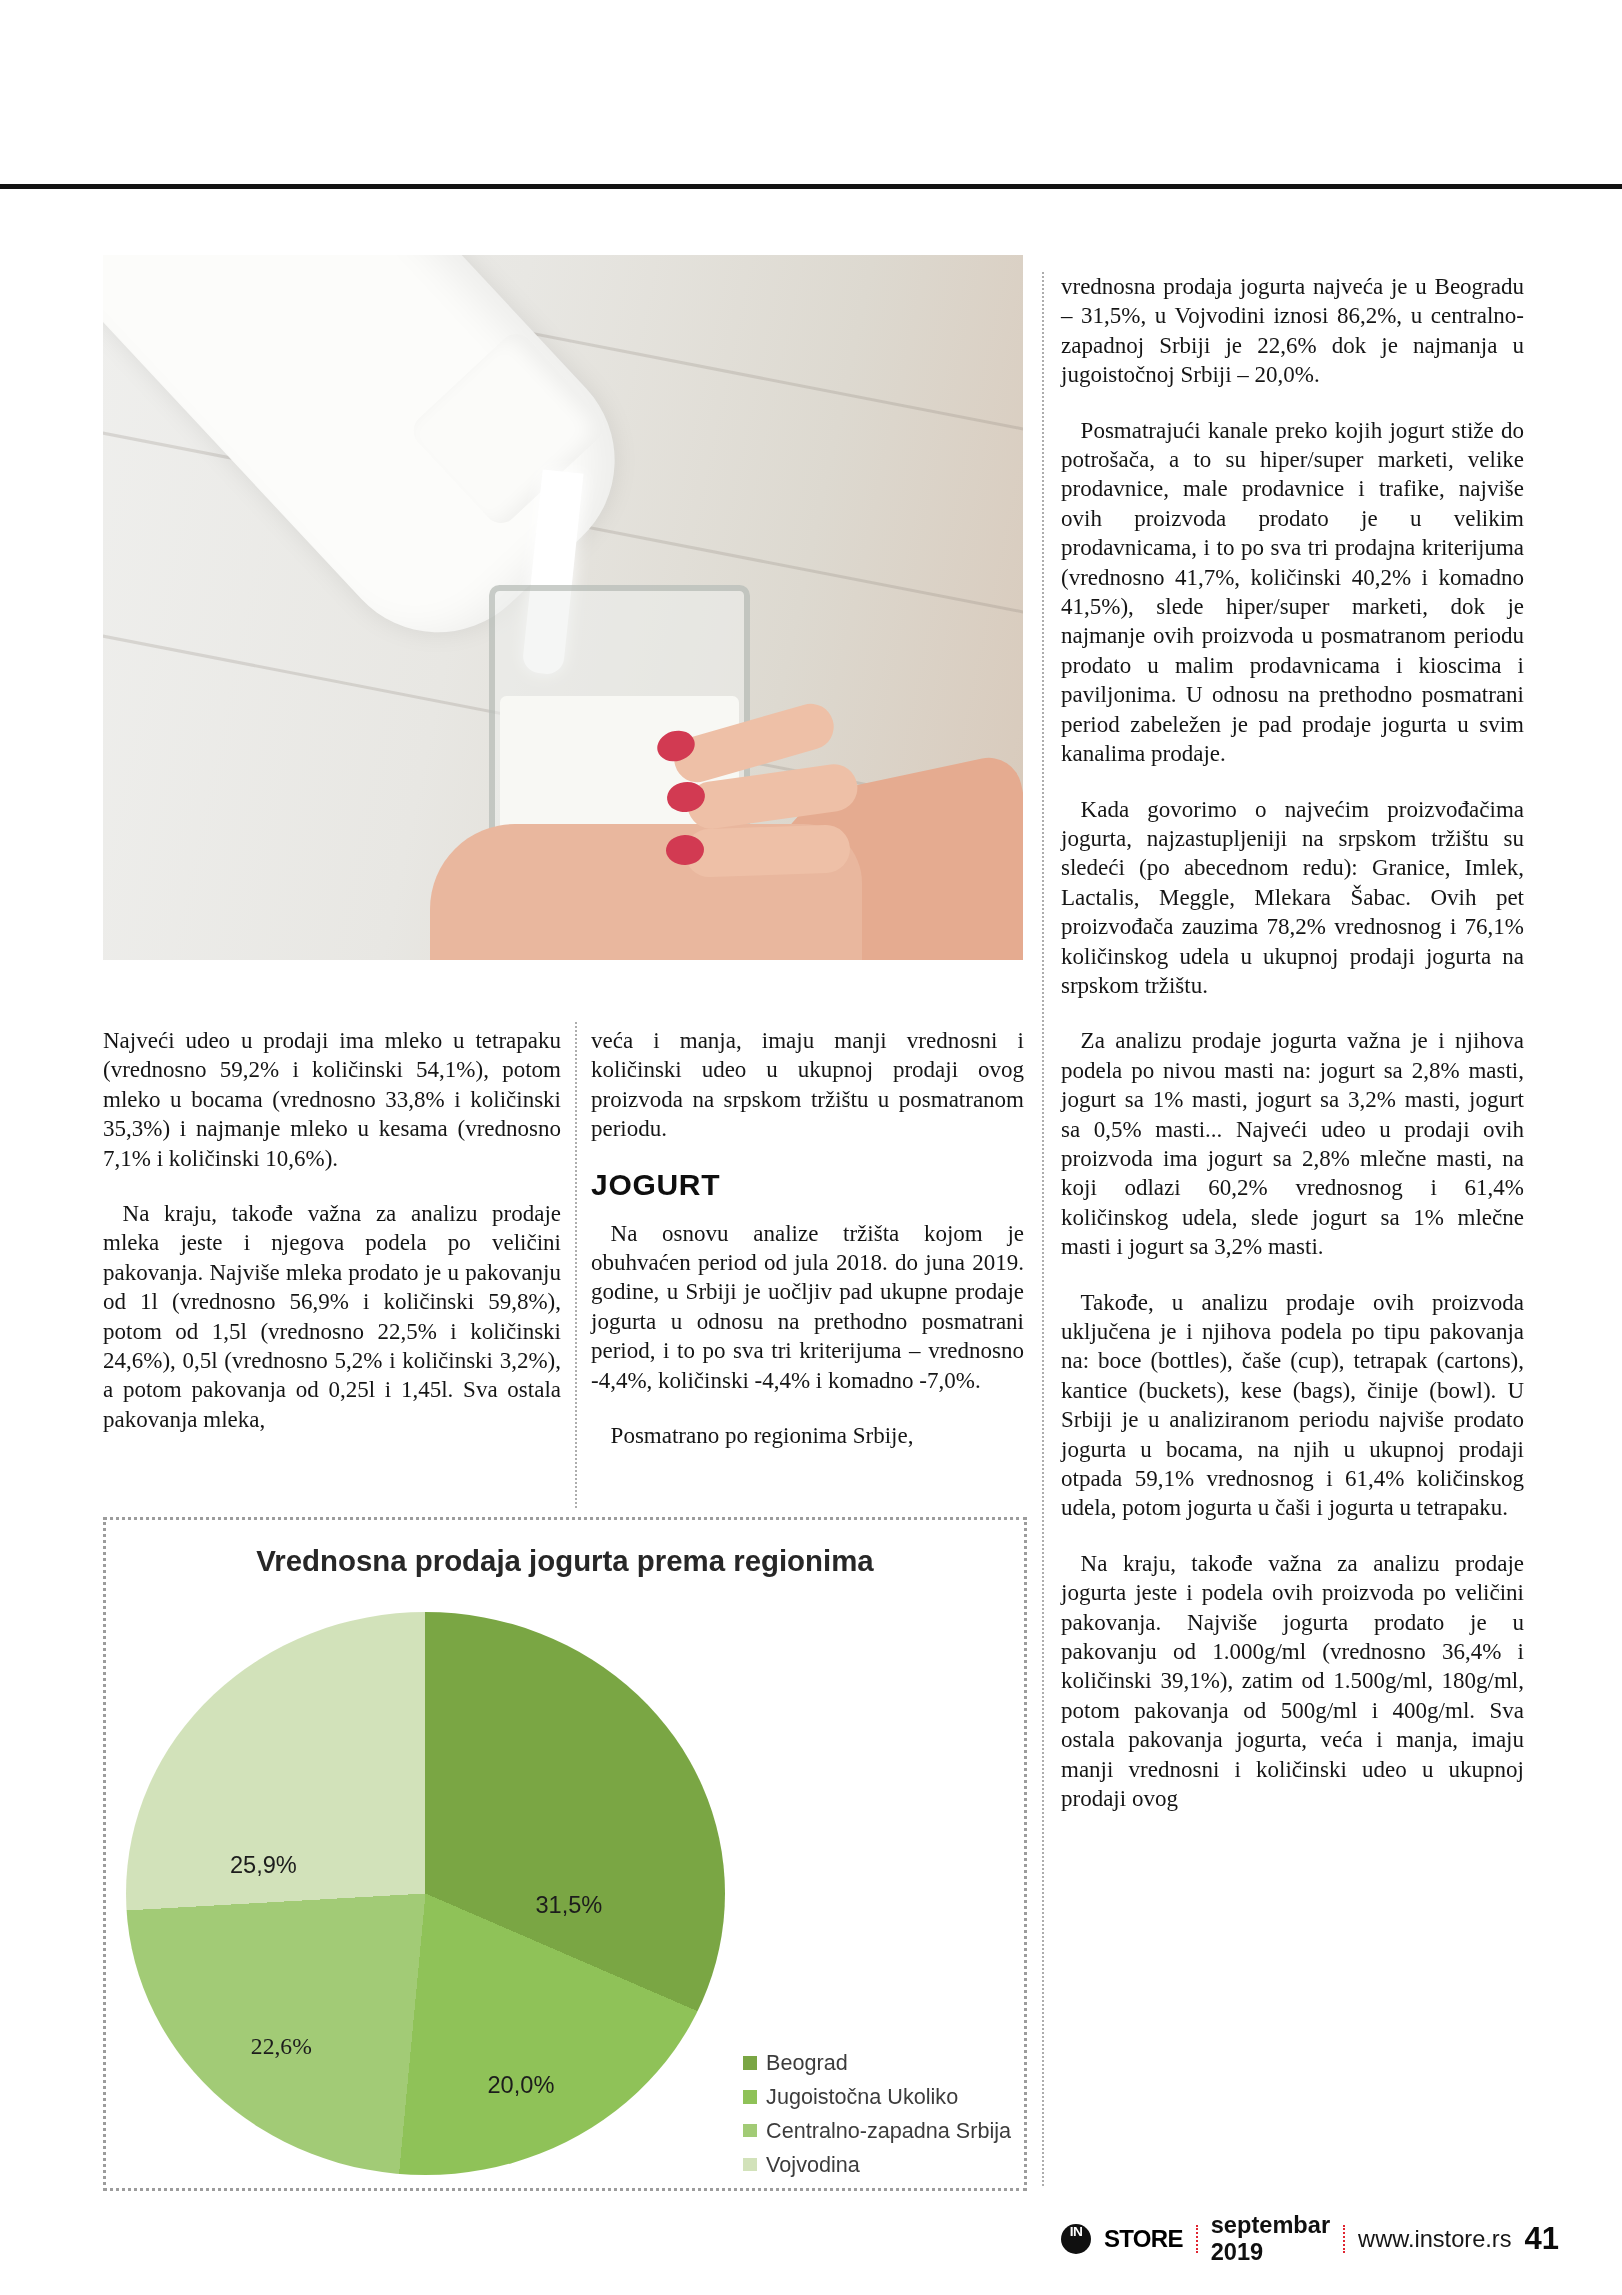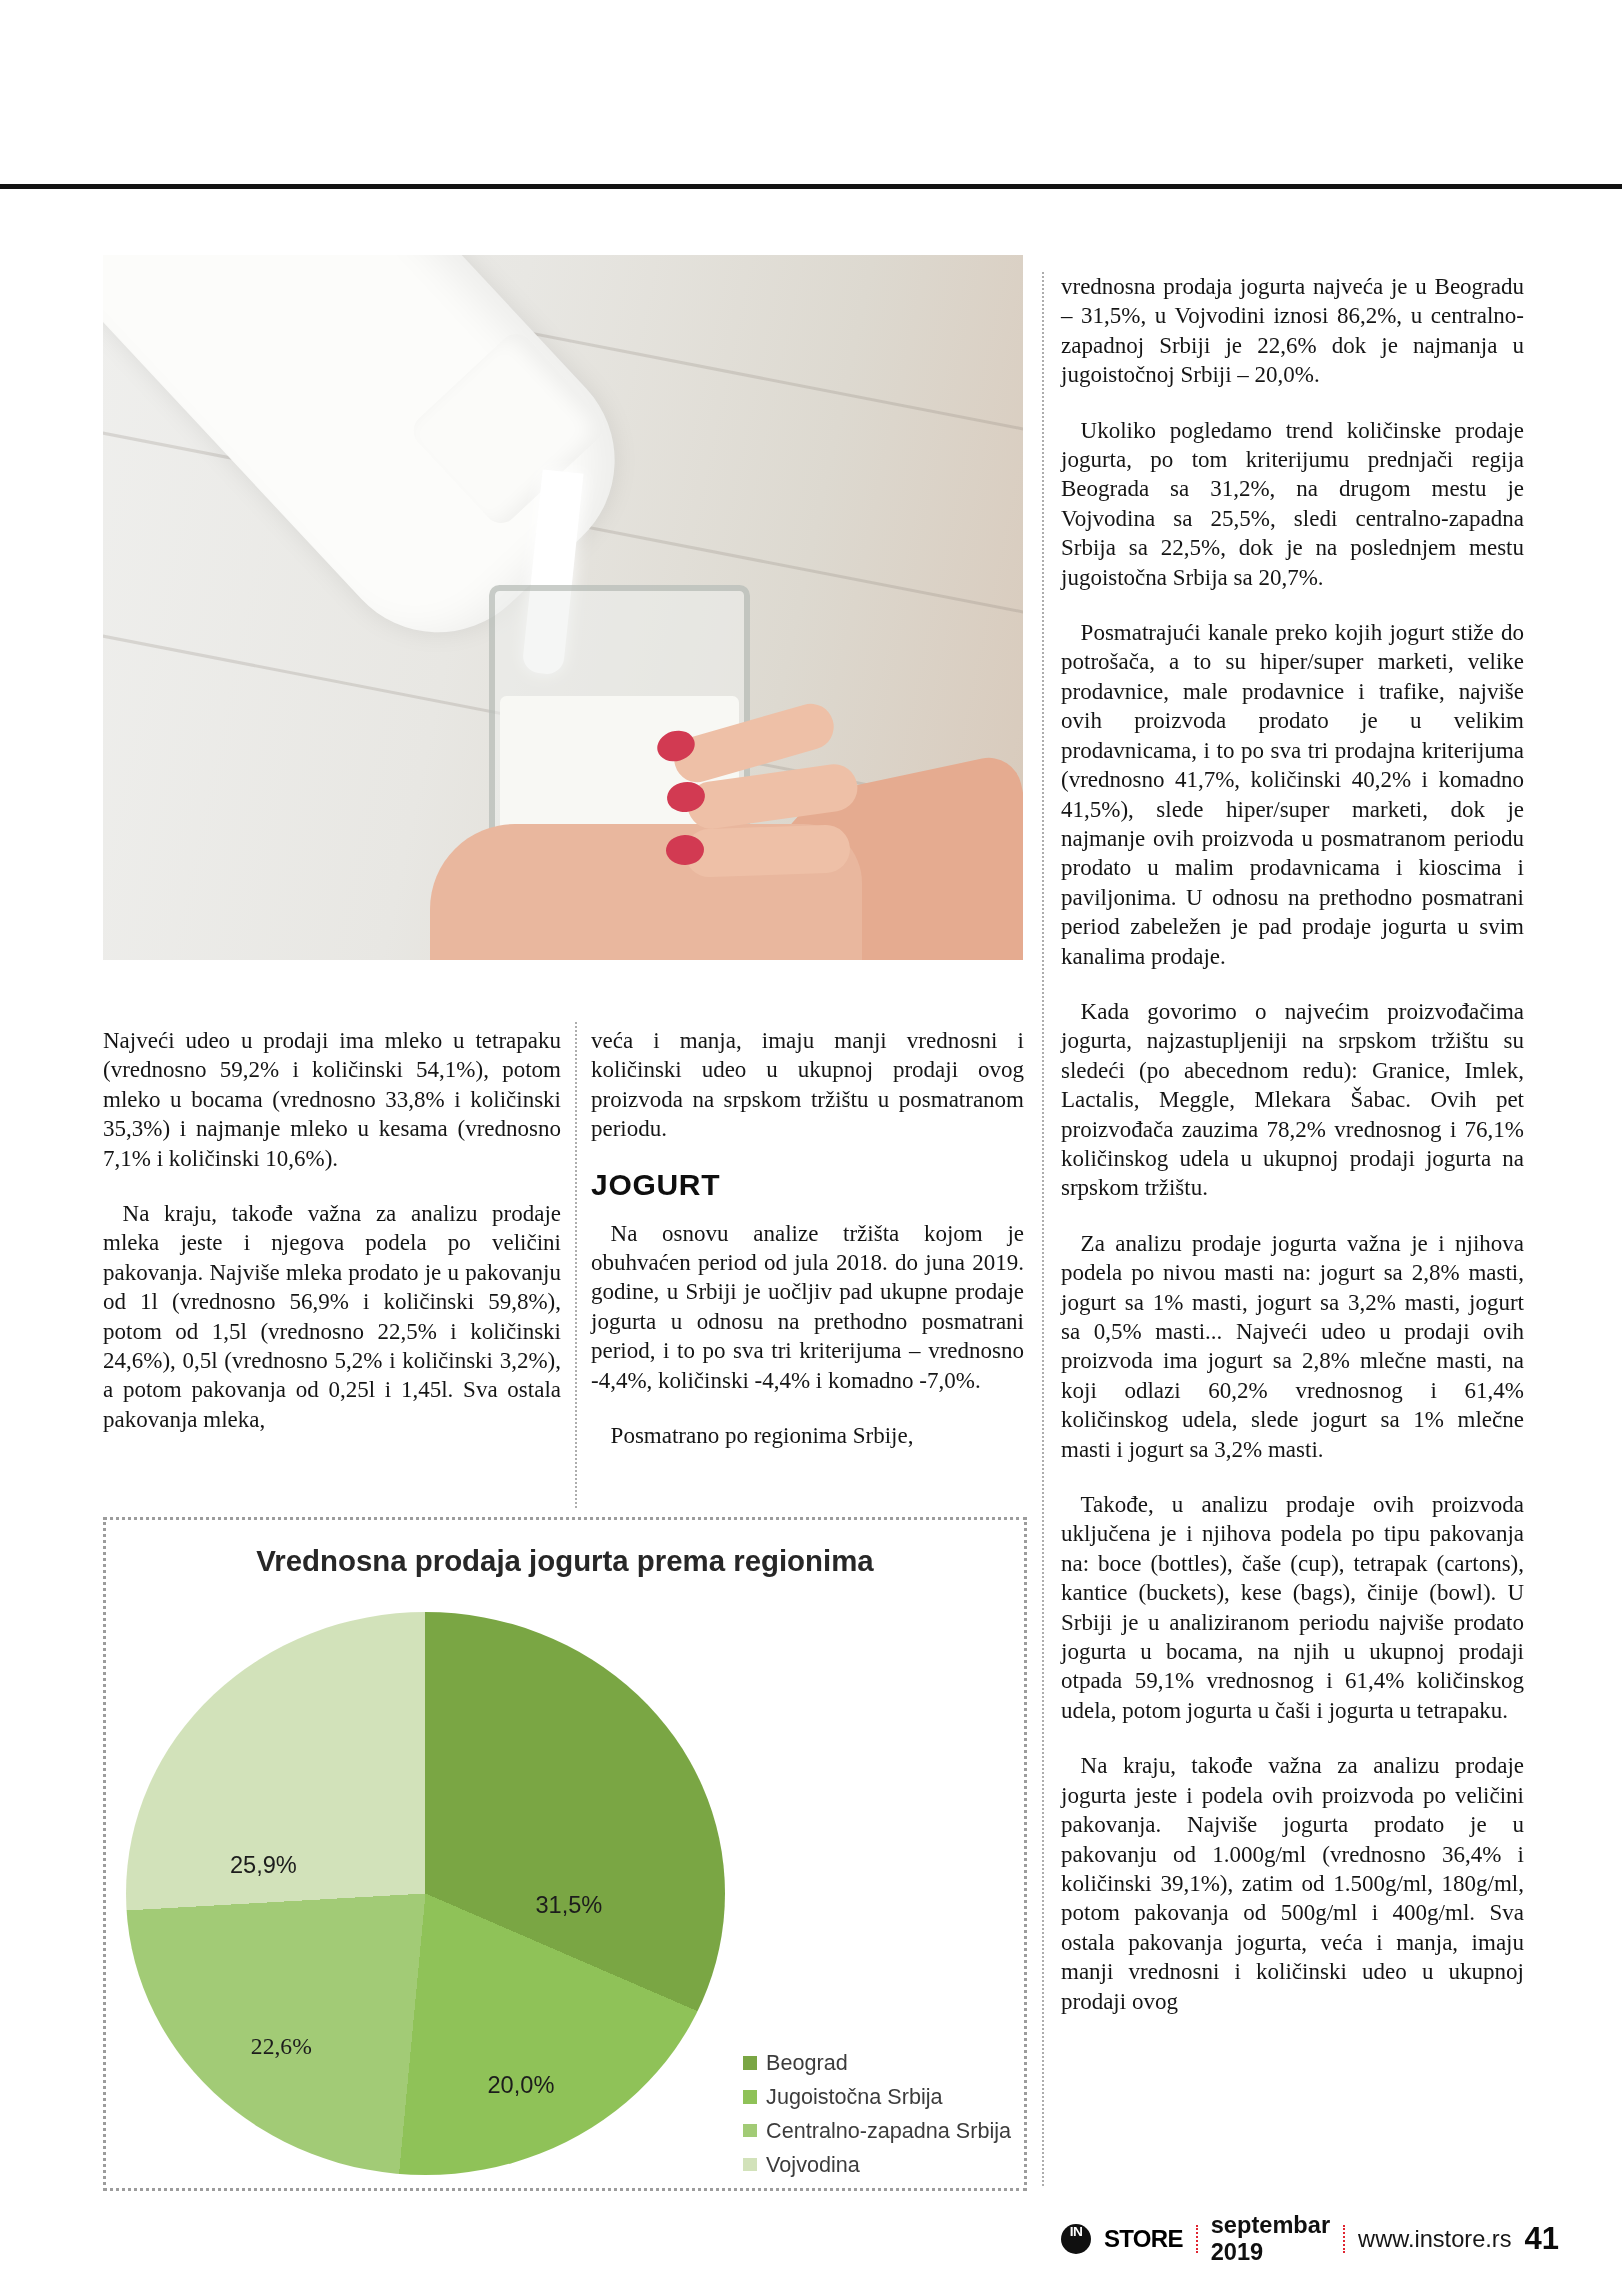--- a/index.html
+++ b/index.html
@@ -118,21 +118,20 @@
     <p>veća i manja, imaju manji vrednosni i količinski udeo u ukupnoj prodaji ovog proizvoda na srpskom tržištu u posmatranom periodu.</p>
     <h2 class="jogurt-heading">JOGURT</h2>
     <p class="indent">Na osnovu analize tržišta kojom je obuhvaćen period od jula 2018. do juna 2019. godine, u Srbiji je uočljiv pad ukupne prodaje jogurta u odnosu na prethodno posmatrani period, i to po sva tri kriterijuma – vrednosno -4,4%, količinski -4,4% i komadno -7,0%.</p>
     <p class="indent">Posmatrano po regionima Srbije,</p>
   </div>
 
   <div class="vdiv vdiv-b"></div>
 
   <div class="col col-right">
     <p>vrednosna prodaja jogurta najveća je u Beogradu – 31,5%, u Vojvodini iznosi 86,2%, u centralno-zapadnoj Srbiji je 22,6% dok je najmanja u jugoistočnoj Srbiji – 20,0%.</p>
-    <p class="indent">Ukoliko pogledamo trend količinske prodaje jogurta, po tom kriterijumu prednjači regija Beograda sa 31,2%, na drugom mestu je Vojvodina sa 25,5%, sledi centralno-zapadna Srbija sa 22,5%, dok je na poslednjem mestu jugoistočna Srbija sa 20,7%.</p>
     <p class="indent">Posmatrajući kanale preko kojih jogurt stiže do potrošača, a to su hiper/super marketi, velike prodavnice, male prodavnice i trafike, najviše ovih proizvoda prodato je u velikim prodavnicama, i to po sva tri prodajna kriterijuma (vrednosno 41,7%, količinski 40,2% i komadno 41,5%), slede hiper/super marketi, dok je najmanje ovih proizvoda u posmatranom periodu prodato u malim prodavnicama i kioscima i paviljonima. U odnosu na prethodno posmatrani period zabeležen je pad prodaje jogurta u svim kanalima prodaje.</p>
     <p class="indent">Kada govorimo o najvećim proizvođačima jogurta, najzastupljeniji na srpskom tržištu su sledeći (po abecednom redu): Granice, Imlek, Lactalis, Meggle, Mlekara Šabac. Ovih pet proizvođača zauzima 78,2% vrednosnog i 76,1% količinskog udela u ukupnoj prodaji jogurta na srpskom tržištu.</p>
     <p class="indent">Za analizu prodaje jogurta važna je i njihova podela po nivou masti na: jogurt sa 2,8% masti, jogurt sa 1% masti, jogurt sa 3,2% masti, jogurt sa 0,5% masti... Najveći udeo u prodaji ovih proizvoda ima jogurt sa 2,8% mlečne masti, na koji odlazi 60,2% vrednosnog i 61,4% količinskog udela, slede jogurt sa 1% mlečne masti i jogurt sa 3,2% masti.</p>
     <p class="indent">Takođe, u analizu prodaje ovih proizvoda uključena je i njihova podela po tipu pakovanja na: boce (bottles), čaše (cup), tetrapak (cartons), kantice (buckets), kese (bags), činije (bowl). U Srbiji je u analiziranom periodu najviše prodato jogurta u bocama, na njih u ukupnoj prodaji otpada 59,1% vrednosnog i 61,4% količinskog udela, potom jogurta u čaši i jogurta u tetrapaku.</p>
     <p class="indent">Na kraju, takođe važna za analizu prodaje jogurta jeste i podela ovih proizvoda po veličini pakovanja. Najviše jogurta prodato je u pakovanju od 1.000g/ml (vrednosno 36,4% i količinski 39,1%), zatim od 1.500g/ml, 180g/ml, potom pakovanja od 500g/ml i 400g/ml. Sva ostala pakovanja jogurta, veća i manja, imaju manji vrednosni i količinski udeo u ukupnoj prodaji ovog</p>
   </div>
 
   <div class="chartbox">
     <div class="chart-title">Vrednosna prodaja jogurta prema regionima</div>
     <div class="pie-wrap">
@@ -144,21 +143,21 @@
           <div class="pie-label" style="left: 23%; top: 45%;">25,9%</div>
         </div>
     </div>
     <div class="legend" id="legend">
         <div class="legend-row">
           <span class="legend-swatch" style="background: rgb(122, 166, 68);"></span>
           <span>Beograd</span>
         </div>
         <div class="legend-row">
           <span class="legend-swatch" style="background: rgb(143, 194, 88);"></span>
-          <span>Jugoistočna Srbija</span>
+          <span>Jugoistočna Ukoliko</span>
         </div>
         <div class="legend-row">
           <span class="legend-swatch" style="background: rgb(162, 203, 118);"></span>
           <span>Centralno-zapadna Srbija</span>
         </div>
         <div class="legend-row">
           <span class="legend-swatch" style="background: rgb(210, 226, 186);"></span>
           <span>Vojvodina</span>
         </div>
       </div>

